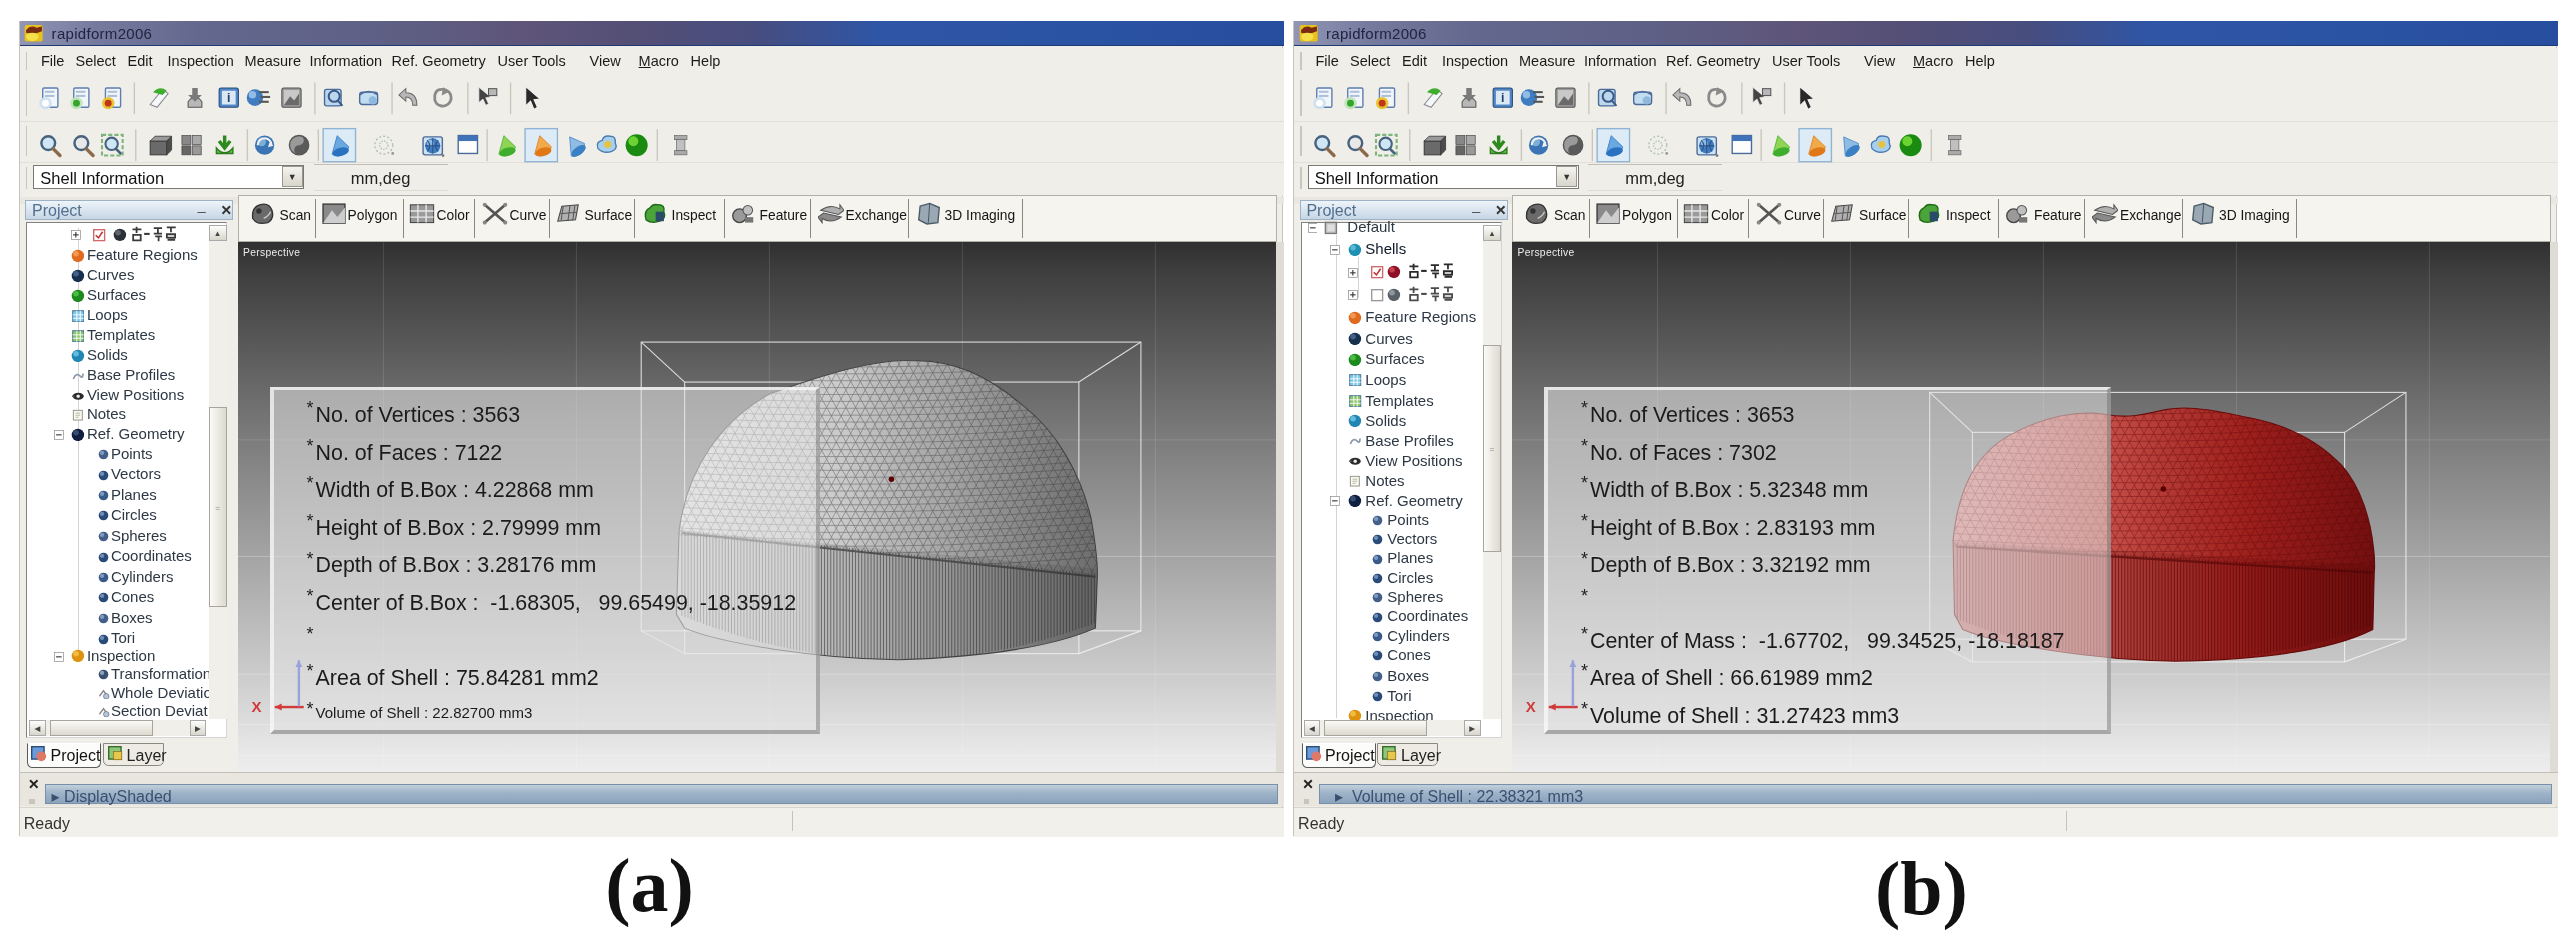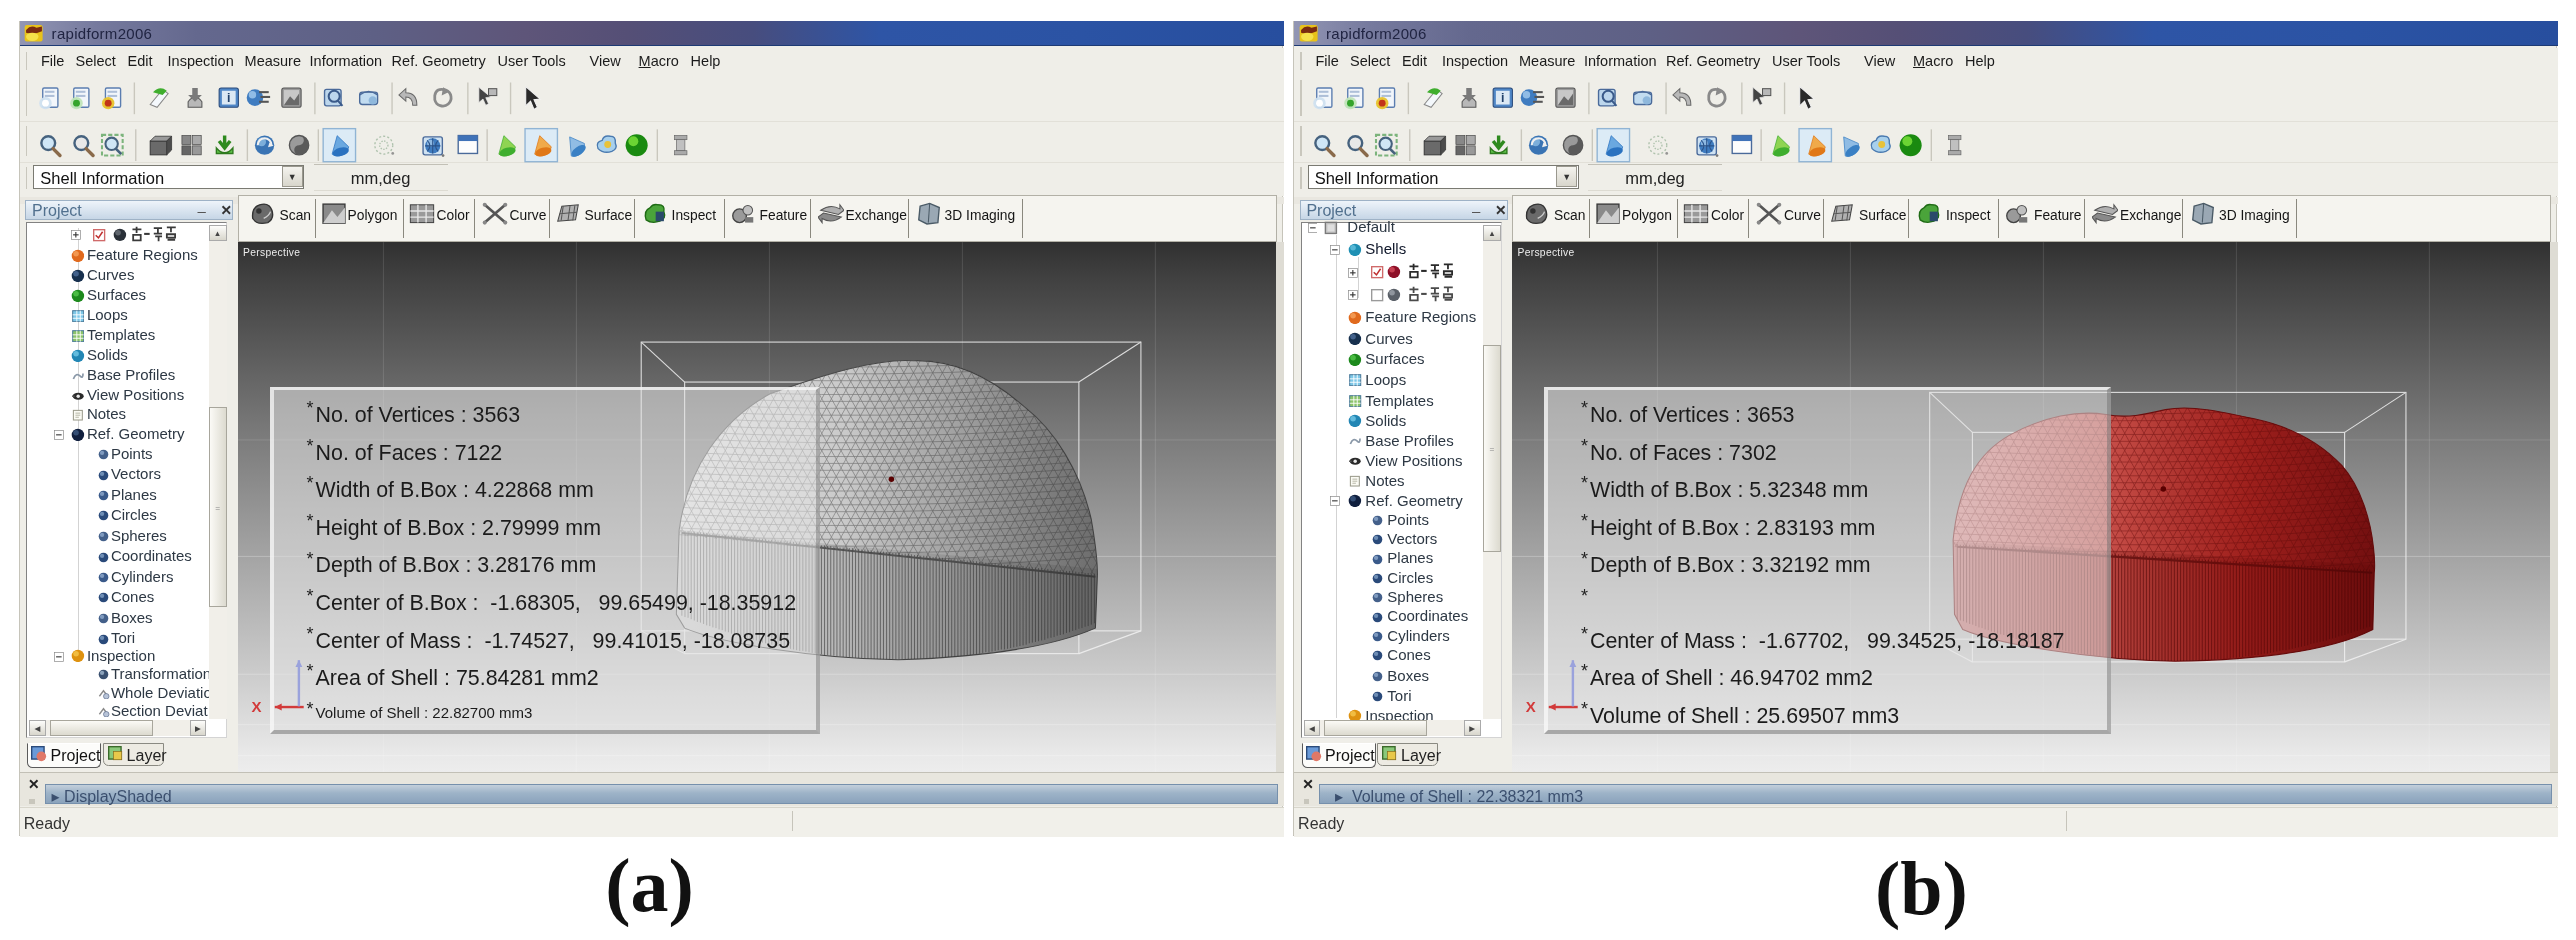--- a/index.html
+++ b/index.html
@@ -794,21 +794,20 @@
           <div style="position:absolute;left:42px;top:51px;font-size:21.4px;color:#1b1b1b;white-space:nowrap">No. of Faces : 7122</div>
           <div style="position:absolute;left:33px;top:83px;font-size:18px;color:#222">*</div>
           <div style="position:absolute;left:42px;top:88px;font-size:21.4px;color:#1b1b1b;white-space:nowrap">Width of B.Box : 4.22868 mm</div>
           <div style="position:absolute;left:33px;top:121px;font-size:18px;color:#222">*</div>
           <div style="position:absolute;left:42px;top:126px;font-size:21.4px;color:#1b1b1b;white-space:nowrap">Height of B.Box : 2.79999 mm</div>
           <div style="position:absolute;left:33px;top:159px;font-size:18px;color:#222">*</div>
           <div style="position:absolute;left:42px;top:163px;font-size:21.4px;color:#1b1b1b;white-space:nowrap">Depth of B.Box : 3.28176 mm</div>
           <div style="position:absolute;left:33px;top:196px;font-size:18px;color:#222">*</div>
           <div style="position:absolute;left:42px;top:201px;font-size:21.4px;color:#1b1b1b;white-space:nowrap">Center of B.Box :&nbsp; -1.68305,&nbsp;&nbsp; 99.65499, -18.35912</div>
           <div style="position:absolute;left:33px;top:234px;font-size:18px;color:#222">*</div>
-          <div style="position:absolute;left:42px;top:239px;font-size:21.4px;color:#1b1b1b;white-space:nowrap">Center of Mass :&nbsp; -1.74527,&nbsp;&nbsp; 99.41015, -18.08735</div>
           <div style="position:absolute;left:33px;top:271px;font-size:18px;color:#222">*</div>
           <div style="position:absolute;left:42px;top:276px;font-size:21.4px;color:#1b1b1b;white-space:nowrap">Area of Shell : 75.84281 mm2</div>
           <div style="position:absolute;left:33px;top:309px;font-size:18px;color:#222">*</div>
           <div style="position:absolute;left:42px;top:314px;font-size:15px;color:#1b1b1b;white-space:nowrap">Volume of Shell : 22.82700 mm3</div>
         </div>
         <div style="position:absolute;left:23.4px;top:414px;width:62px;height:58px"><svg width="62" height="58" viewBox="0 0 90 84">
             <line x1="62" y1="74" x2="20" y2="74" stroke="#d23a3a" stroke-width="3.5"></line>
             <path d="M20,74 l10,-5 v10 Z" fill="#d23a3a"></path>
             <line x1="55" y1="73" x2="55" y2="6" stroke="#9aa2dc" stroke-width="3.5"></line>
             <path d="M55,6 l-5,10 h10 Z" fill="#9aa2dc"></path>
@@ -1633,23 +1632,23 @@
           <div style="position:absolute;left:33px;top:83px;font-size:18px;color:#222">*</div>
           <div style="position:absolute;left:42px;top:88px;font-size:21.4px;color:#1b1b1b;white-space:nowrap">Width of B.Box : 5.32348 mm</div>
           <div style="position:absolute;left:33px;top:121px;font-size:18px;color:#222">*</div>
           <div style="position:absolute;left:42px;top:126px;font-size:21.4px;color:#1b1b1b;white-space:nowrap">Height of B.Box : 2.83193 mm</div>
           <div style="position:absolute;left:33px;top:159px;font-size:18px;color:#222">*</div>
           <div style="position:absolute;left:42px;top:163px;font-size:21.4px;color:#1b1b1b;white-space:nowrap">Depth of B.Box : 3.32192 mm</div>
           <div style="position:absolute;left:33px;top:196px;font-size:18px;color:#222">*</div>
           <div style="position:absolute;left:33px;top:234px;font-size:18px;color:#222">*</div>
           <div style="position:absolute;left:42px;top:239px;font-size:21.4px;color:#1b1b1b;white-space:nowrap">Center of Mass :&nbsp; -1.67702,&nbsp;&nbsp; 99.34525, -18.18187</div>
           <div style="position:absolute;left:33px;top:271px;font-size:18px;color:#222">*</div>
-          <div style="position:absolute;left:42px;top:276px;font-size:21.4px;color:#1b1b1b;white-space:nowrap">Area of Shell : 46.94702 mm2</div>
+          <div style="position:absolute;left:42px;top:276px;font-size:21.4px;color:#1b1b1b;white-space:nowrap">Area of Shell : 66.61989 mm2</div>
           <div style="position:absolute;left:33px;top:309px;font-size:18px;color:#222">*</div>
-          <div style="position:absolute;left:42px;top:314px;font-size:21.4px;color:#1b1b1b;white-space:nowrap">Volume of Shell : 25.69507 mm3</div>
+          <div style="position:absolute;left:42px;top:314px;font-size:21.4px;color:#1b1b1b;white-space:nowrap">Volume of Shell : 31.27423 mm3</div>
         </div>
         <div style="position:absolute;left:23.4px;top:414px;width:62px;height:58px"><svg width="62" height="58" viewBox="0 0 90 84">
             <line x1="62" y1="74" x2="20" y2="74" stroke="#d23a3a" stroke-width="3.5"></line>
             <path d="M20,74 l10,-5 v10 Z" fill="#d23a3a"></path>
             <line x1="55" y1="73" x2="55" y2="6" stroke="#9aa2dc" stroke-width="3.5"></line>
             <path d="M55,6 l-5,10 h10 Z" fill="#9aa2dc"></path>
           </svg></div>
         <div style="position:absolute;left:13.8px;top:456px;font-size:15px;color:#d23a3a;font-weight:bold">X</div>
       </div>
       <div style="position:absolute;left:1256px;top:221px;width:8.3px;height:531px;background:#dedcd4"></div>

